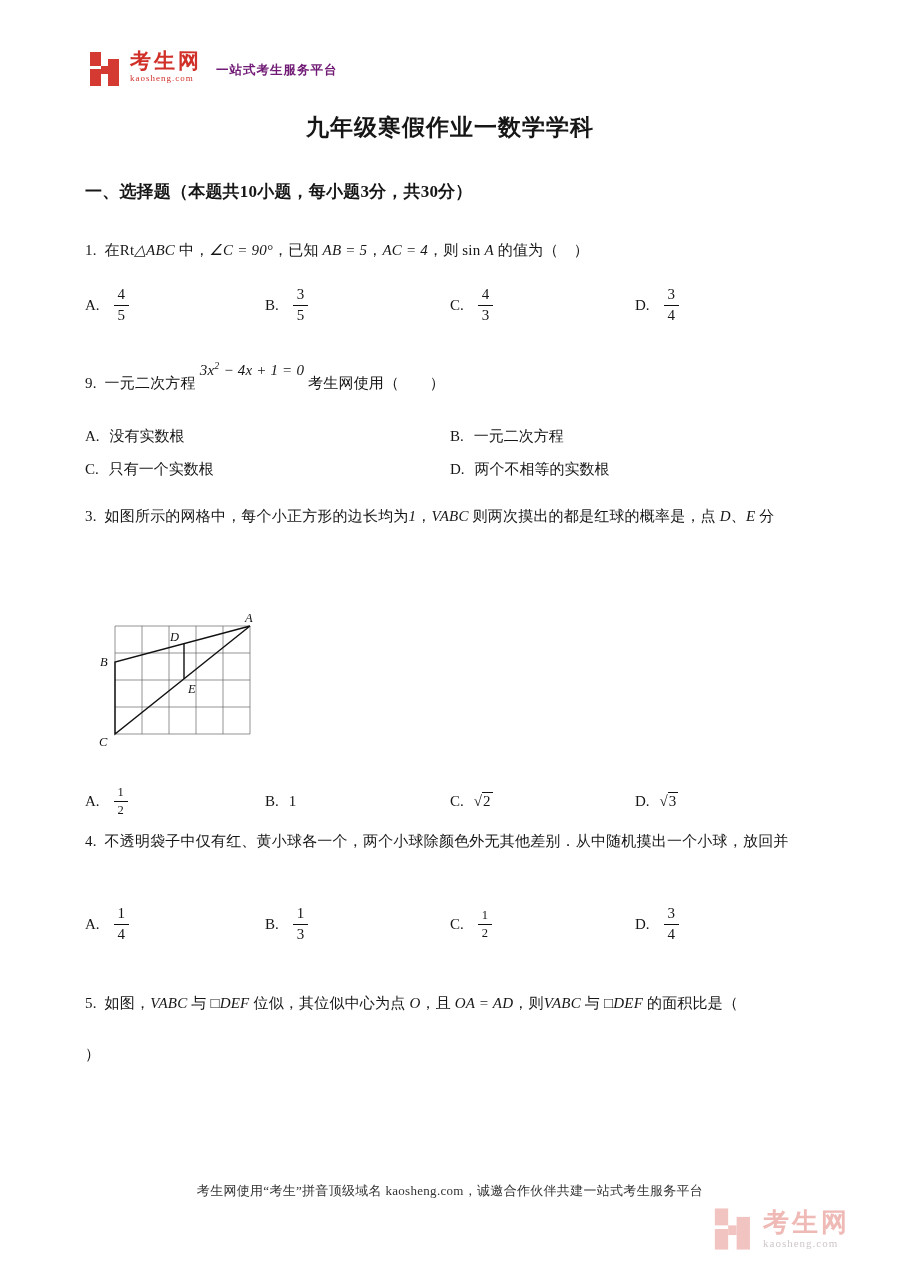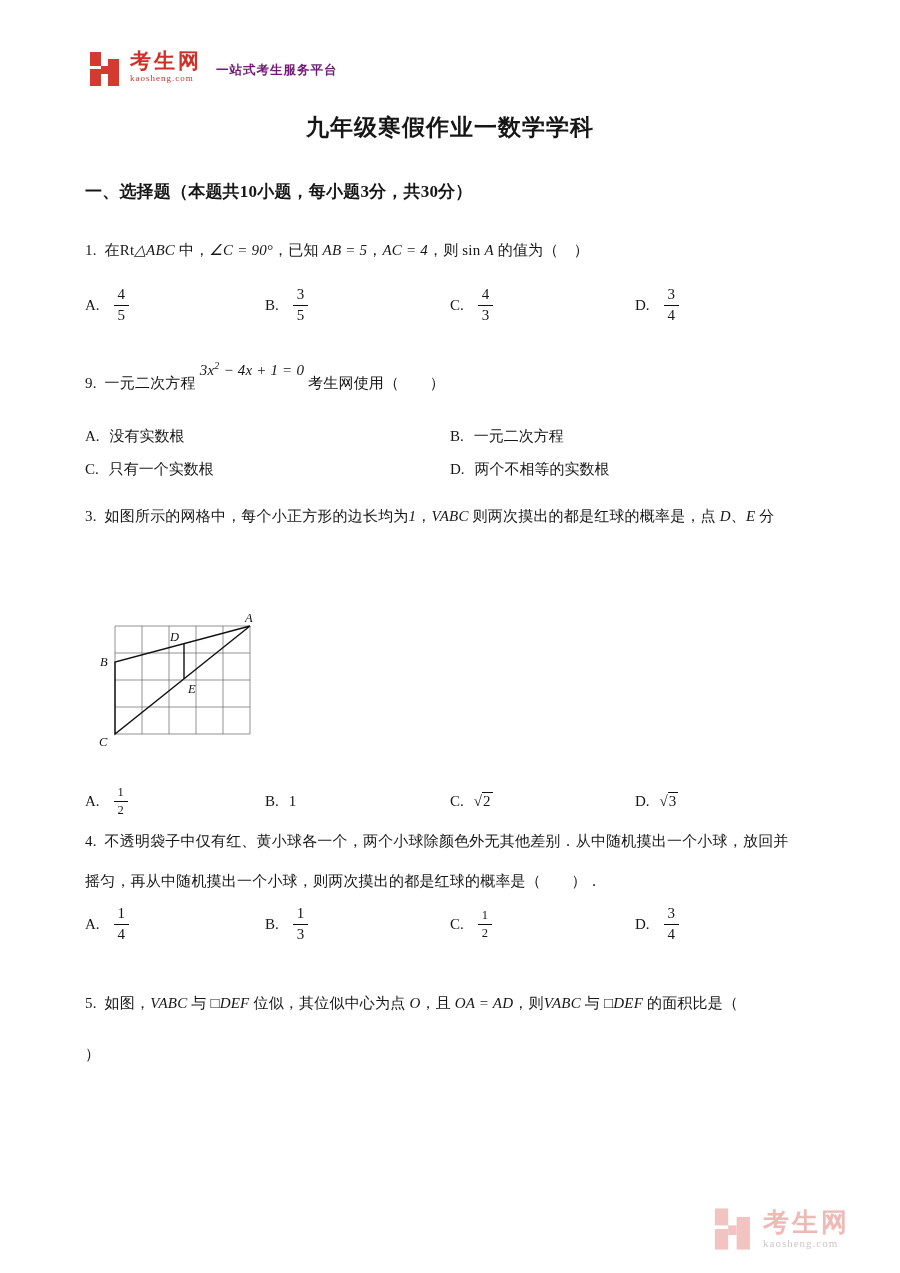--- a/index.html
+++ b/index.html
@@ -178,21 +178,20 @@
         <span class="seg rad">2</span>
       </span>
       <span class="opt">
         <span class="optlabel">D.</span>
         <span class="seg">√</span>
         <span class="seg rad">3</span>
       </span>
     </div>
 
   <div class="qline" style="top:831px"><span class="seg">4.  不透明袋子中仅有红、黄小球各一个，两个小球除颜色外无其他差别．从中随机摸出一个小球，放回并</span></div>
-  <div class="qline" style="top:871px"><span class="seg">摇匀，再从中随机摸出一个小球，则两次摸出的都是红球的概率是（　　）．</span></div>
   <div class="optrow cols4" style="top:901px">
       <span class="opt">
         <span class="optlabel">A.</span>
         <span class="frac">
           <span class="n">1</span>
           <span class="d">4</span>
         </span>
       </span>
       <span class="opt">
         <span class="optlabel">B.</span>
@@ -213,20 +212,21 @@
         <span class="frac">
           <span class="n">3</span>
           <span class="d">4</span>
         </span>
       </span>
     </div>
 
   <div class="qline" style="top:993px"><span class="seg">5.  如图，</span><span class="seg m">VABC</span><span class="seg"> 与 □</span><span class="seg m">DEF</span><span class="seg"> 位似，其位似中心为点 </span><span class="seg m">O</span><span class="seg">，且 </span><span class="seg m">OA = AD</span><span class="seg">，则</span><span class="seg m">VABC</span><span class="seg"> 与 □</span><span class="seg m">DEF</span><span class="seg"> 的面积比是（</span></div>
   <div class="qline" style="top:1044px"><span class="seg">）</span></div>
 
+  <div class="footer">考生网使用“考生”拼音顶级域名 kaosheng.com，诚邀合作伙伴共建一站式考生服务平台</div>
 
   <div class="wm">
     <svg width="42" height="46" viewBox="0 0 34 38">
       <rect x="2" y="2" width="11" height="14" fill="#f2c4c1"></rect>
       <rect x="2" y="19" width="11" height="17" fill="#f2c4c1"></rect>
       <rect x="20" y="9" width="11" height="27" fill="#f2c4c1"></rect>
       <rect x="13" y="16" width="7" height="8" fill="#f2c4c1"></rect>
     </svg>
     <div class="wm-text">
       <div class="wm-name">考生网</div>

